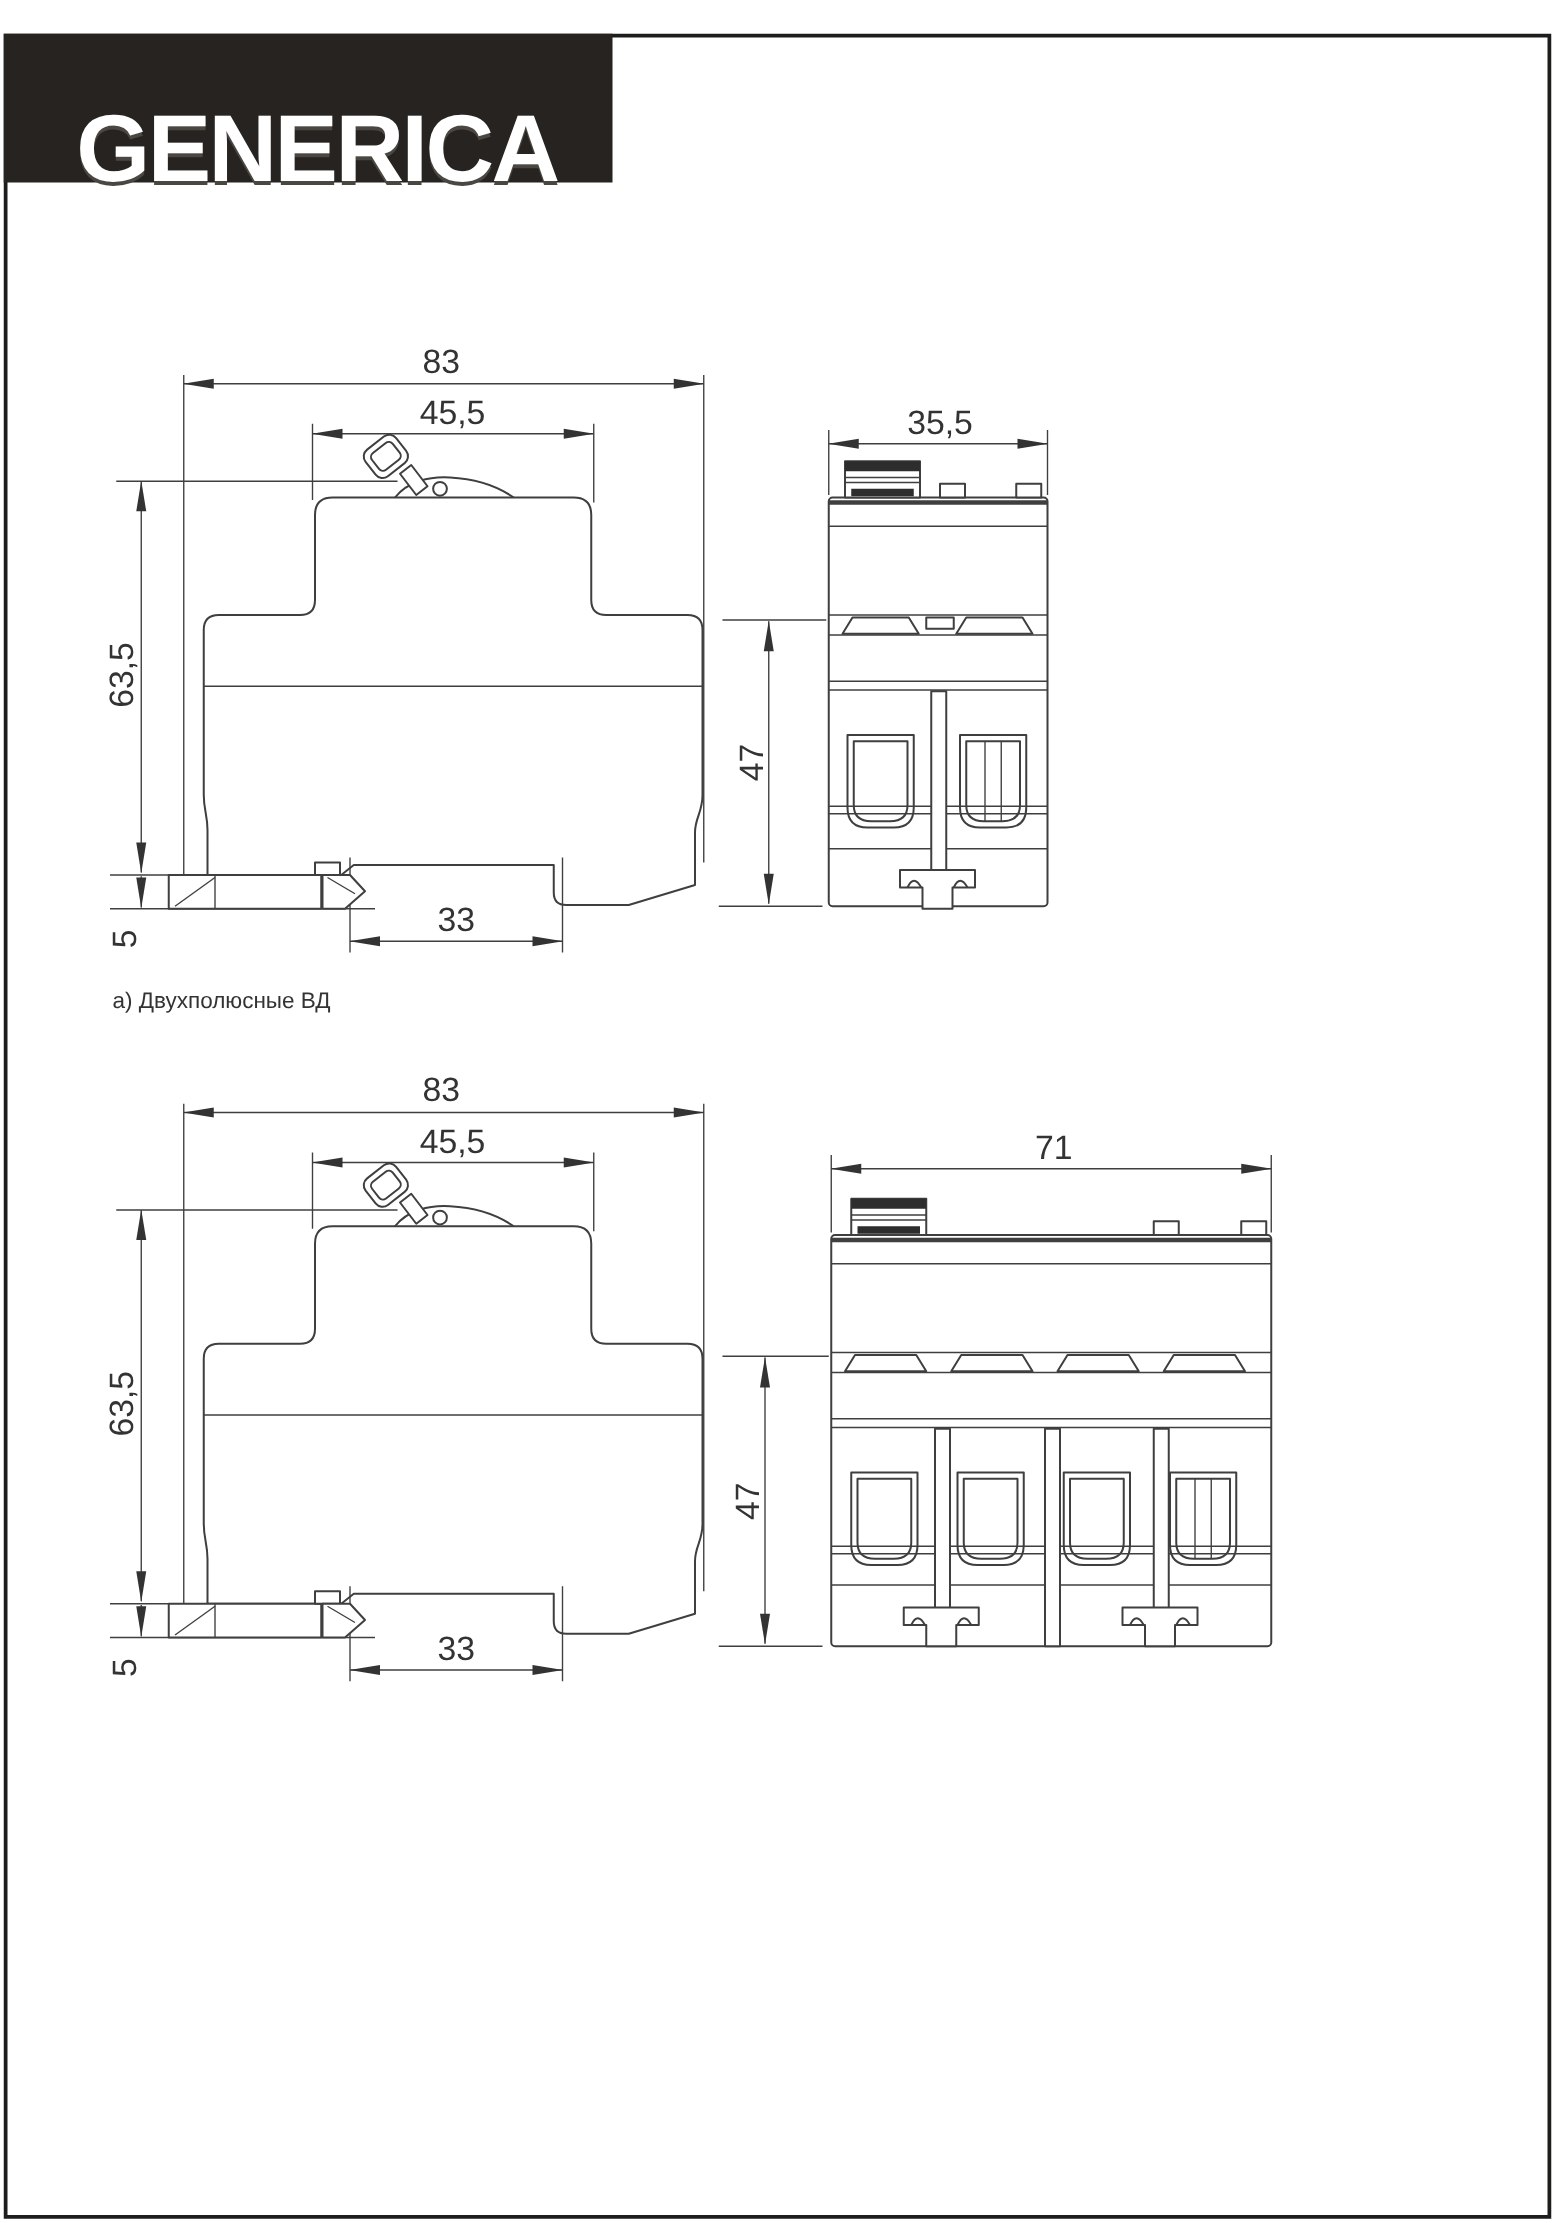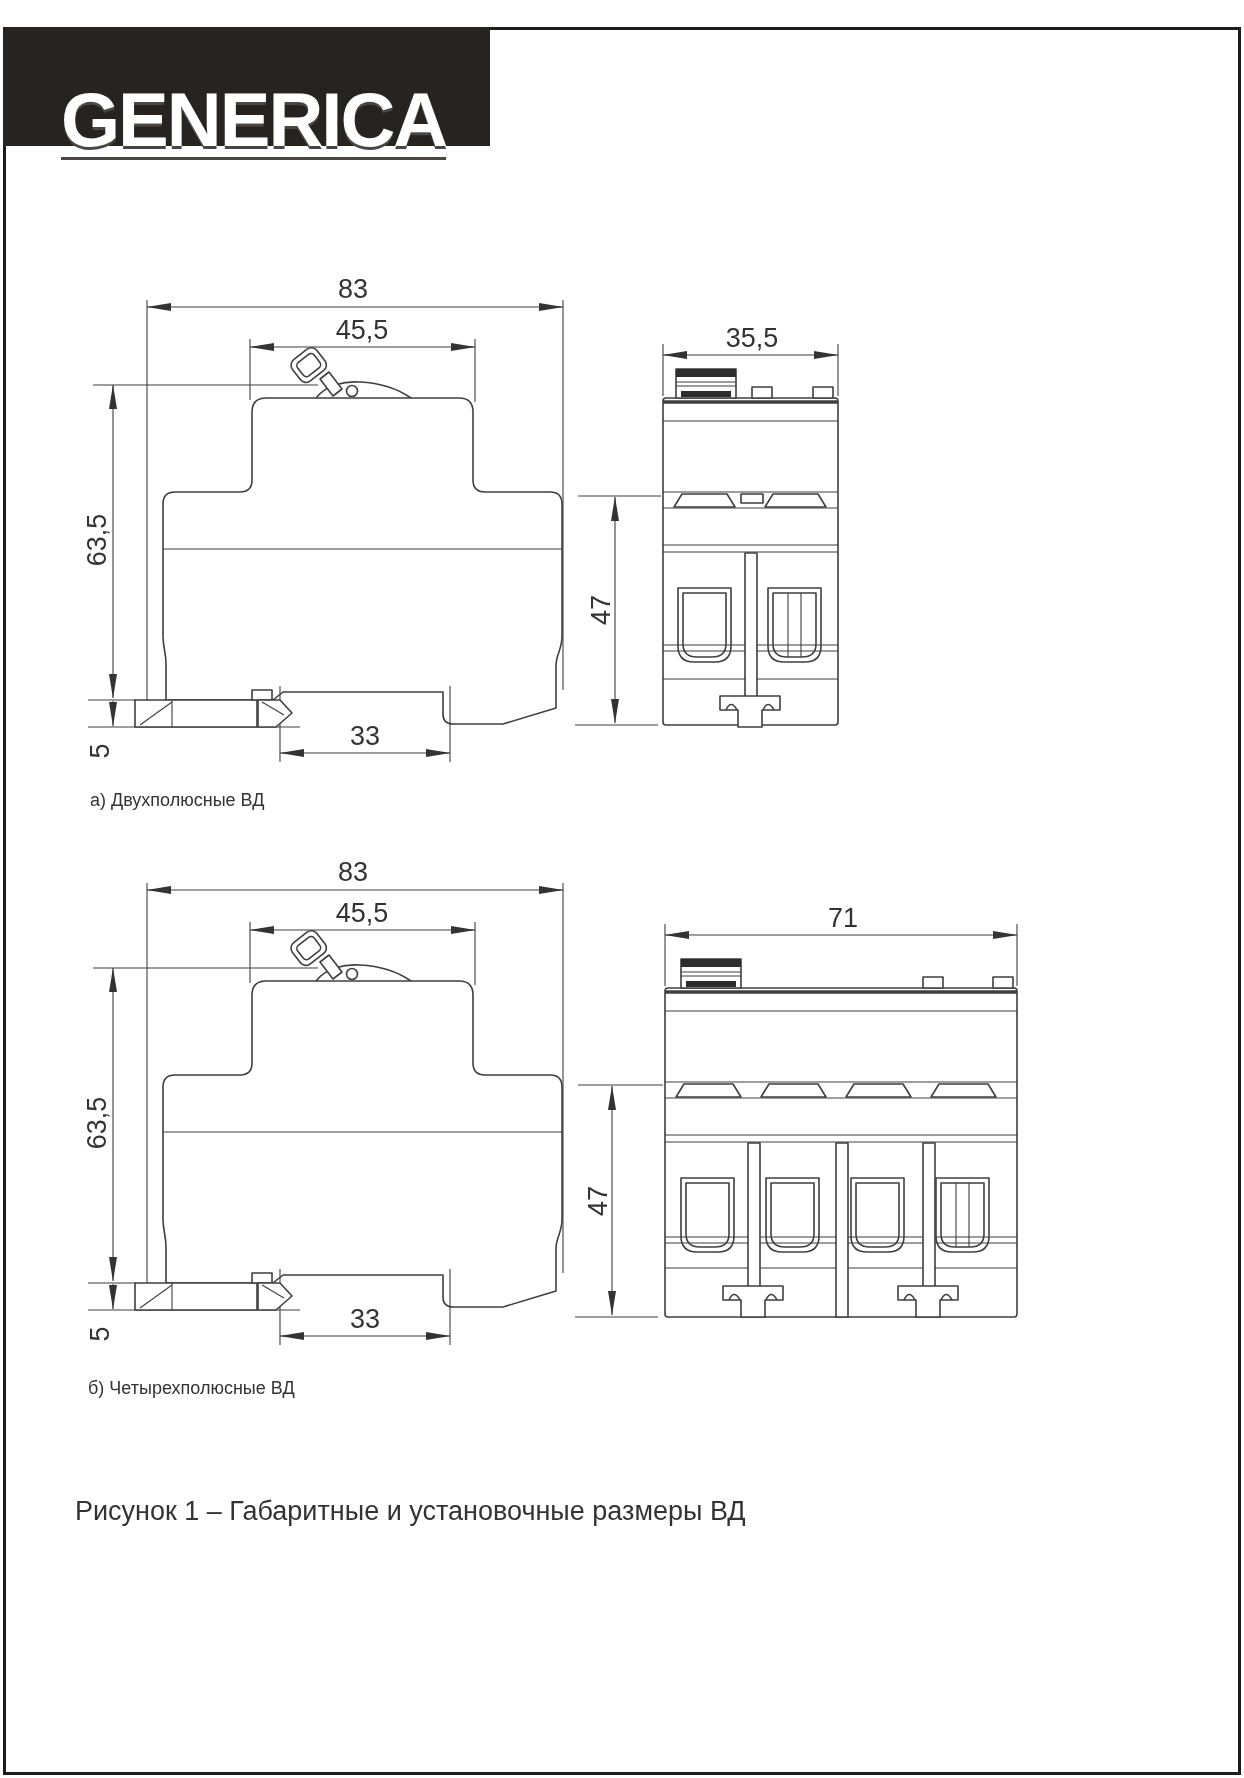--- a/index.html
+++ b/index.html
@@ -2,21 +2,21 @@
 <html><head>
 <meta charset="utf-8">
 <style>
   html,body{margin:0;padding:0;background:#ffffff;}
   .page{position:relative;width:1244px;height:1778px;background:#fff;overflow:hidden;
         font-family:"Liberation Sans",sans-serif;}
   .frame{position:absolute;left:3px;top:27px;right:3px;bottom:3px;border:3px solid #1d1d1b;}
   .logo-box{position:absolute;left:3px;top:27px;width:487px;height:119px;background:#272320;}
   .logo-text{position:absolute;left:58px;bottom:-12px;color:#ffffff;font-size:76px;font-weight:800;
              letter-spacing:-2px;line-height:1;white-space:nowrap;
-             text-shadow:0 3px 0 #4a4742;text-decoration:underline;}
+             text-shadow:0 3px 0 #4a4742;}
   .drawing{position:absolute;left:0;top:0;}
   .fig-label{position:absolute;font-size:18px;color:#333;white-space:nowrap;}
   .lbl-a{left:90px;top:790px;}
   .lbl-b{left:88px;top:1378px;}
   .caption{position:absolute;left:75px;top:1496px;font-size:27px;color:#333;white-space:nowrap;}
   .dtext{font-family:"Liberation Sans",sans-serif;font-size:27px;fill:#333;}
   .ol{fill:none;stroke:#3f3f3f;stroke-width:1.6;stroke-linejoin:round;}
   .fw{fill:#ffffff;stroke:#3f3f3f;stroke-width:1.6;stroke-linejoin:round;}
   .dk{fill:#2d2d2d;stroke:none;}
   .dim{fill:none;stroke:#3f3f3f;stroke-width:1.1;}
@@ -220,15 +220,13 @@
         <path class="ol" d="M729,1300 Q734,1289 740,1300"></path>
         <path class="ol" d="M766,1300 Q771,1289 777,1300"></path>
         <path class="fw" d="M898,1286 L958,1286 L958,1300 L940,1300 L940,1317 L916,1317 L916,1300 L898,1300 Z"></path>
         <path class="ol" d="M904,1300 Q909,1289 915,1300"></path>
         <path class="ol" d="M941,1300 Q946,1289 952,1300"></path>
       </g>
     </g>
   </svg>
 
   <div class="fig-label lbl-a">а) Двухполюсные ВД</div>
-  <div class="fig-label lbl-b">б) Четырехполюсные ВД</div>
-  <div class="caption">Рисунок 1 – Габаритные и установочные размеры ВД</div>
 </div>
 
 </body></html>

